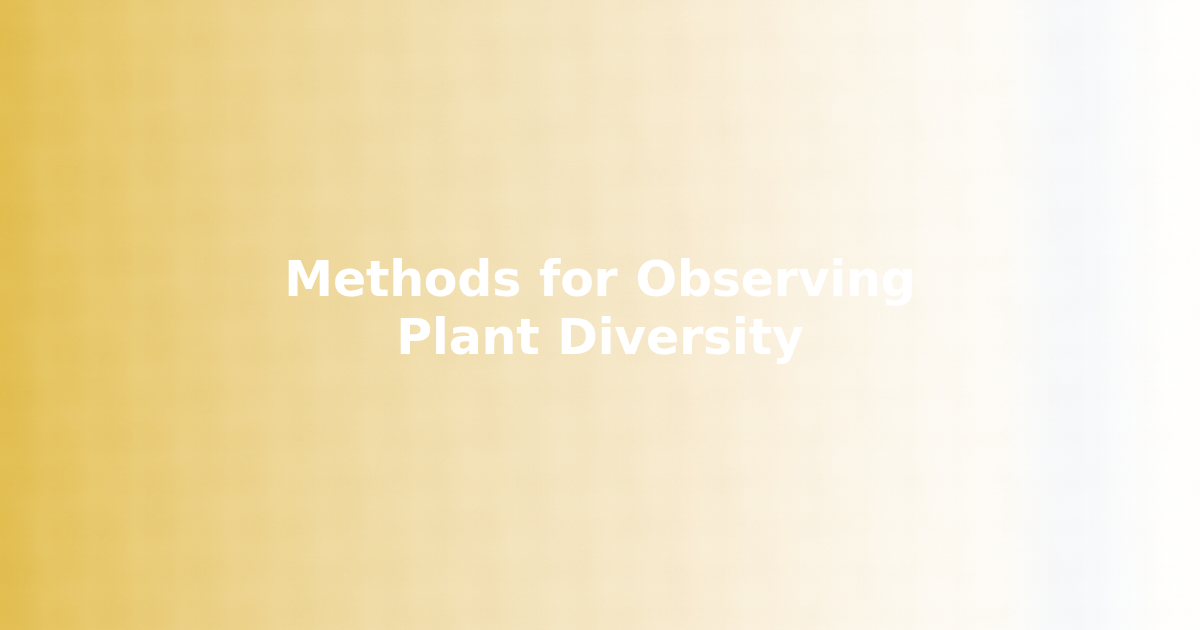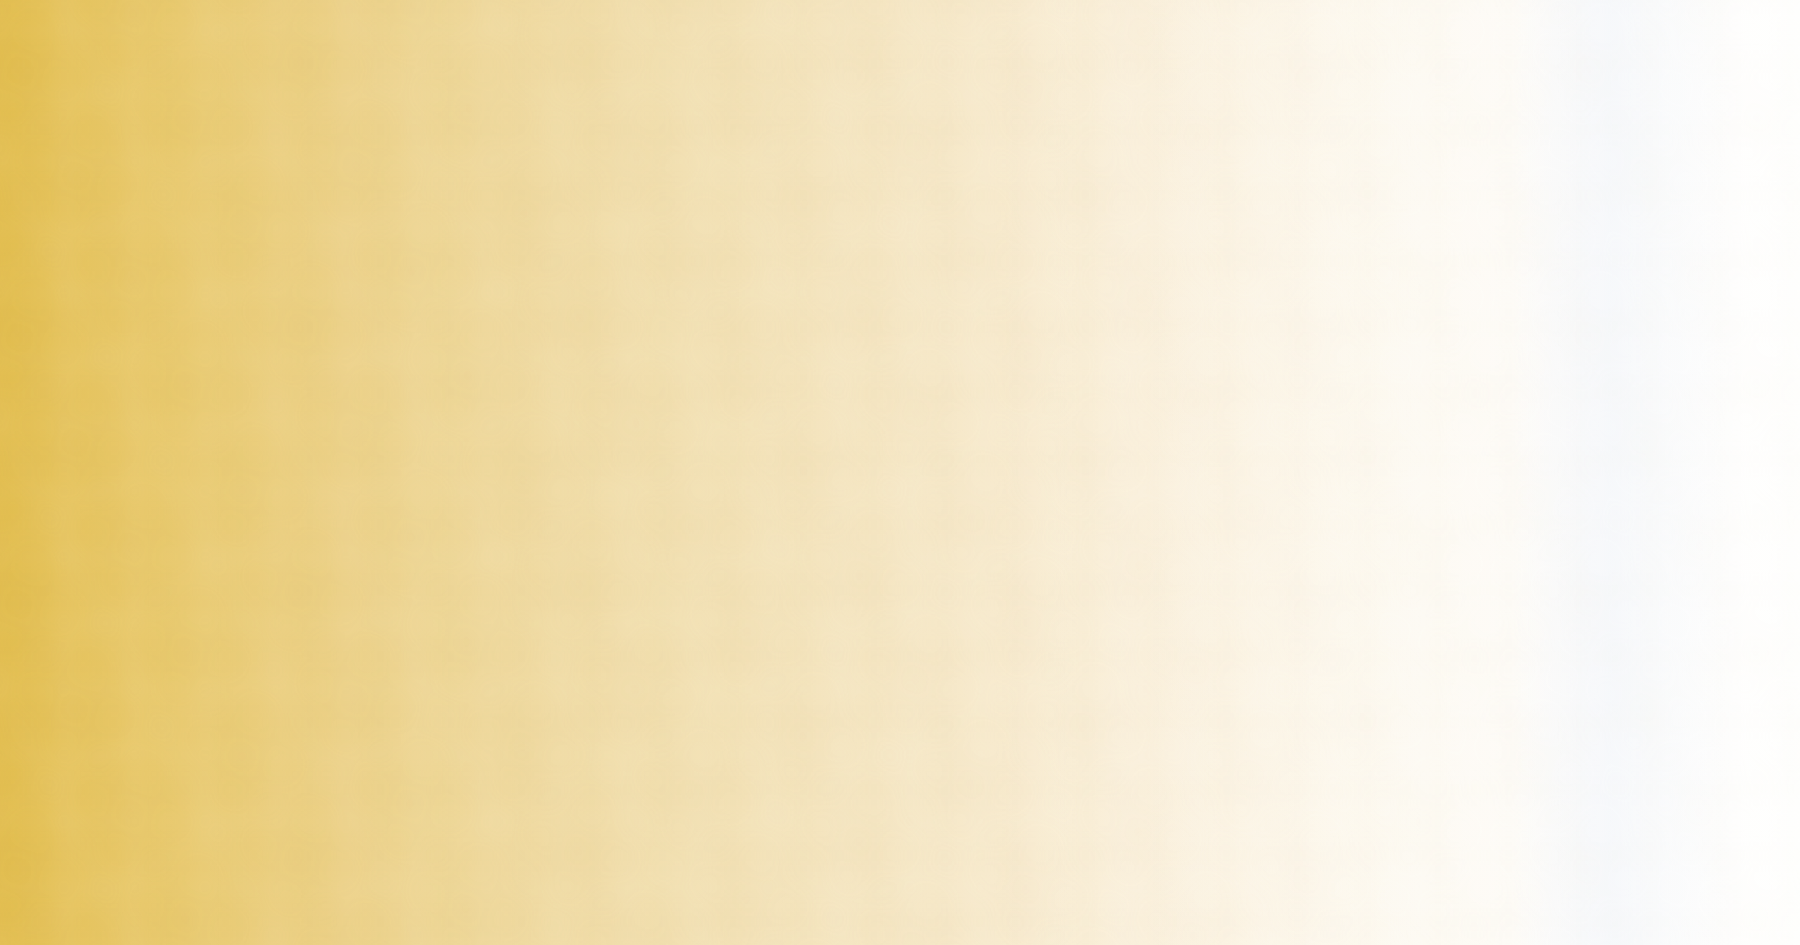--- a/index.html
+++ b/index.html
@@ -173,14 +173,18 @@
   <div class="hero-gradient"></div>
 
   <div class="hero-cool-band"></div>
 
   <div class="hero-texture"></div>
 
   <div class="hero-texture-b"></div>
 
   <div class="hero-texture-mask"></div>
 
+  <div class="hero-title-wrap">
+    <h1 class="hero-title">Methods for Observing
+Plant Diversity</h1>
+  </div>
 
 </div>
 
 </body></html>

